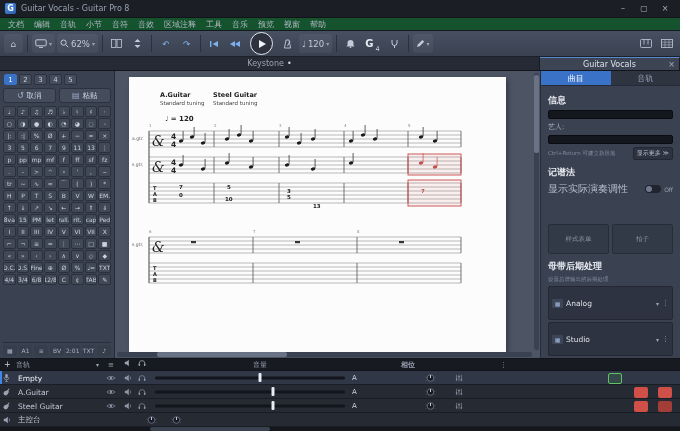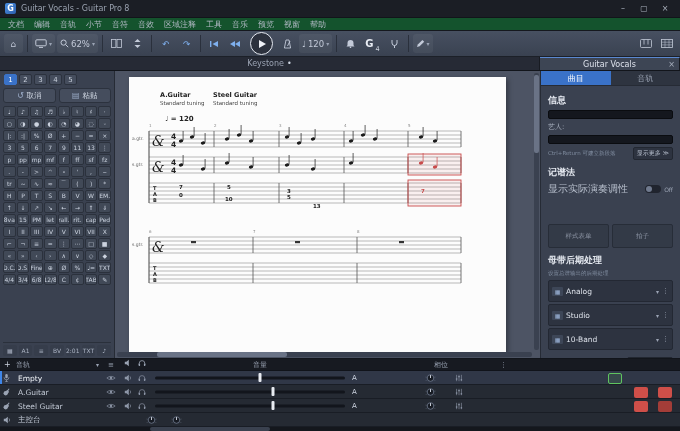--- a/index.html
+++ b/index.html
@@ -81,42 +81,42 @@
 .rp-input{height:12px;background:#14171e;border:1px solid #0a0c10;border-radius:2px;color:#dde2ea;font-size:7px;padding:0 3px;width:100%;}
 .rp-hintrow{display:flex;align-items:center;justify-content:space-between;gap:3px;}
 .rp-hint{font-size:5.5px;color:#7f8b9e;flex:1;line-height:1.1;}
 .rp-more{font-size:6px;color:#b9c1cf;background:#2d3340;border:1px solid #222731;border-radius:2px;padding:1px 3px;white-space:nowrap;}
 .rp-togglerow{display:flex;align-items:center;gap:3px;}
 .rp-small{font-size:10px;color:#b6becb;flex:1;}
 .toggle{width:16px;height:8px;background:#20242e;border-radius:4px;position:relative;flex:0 0 16px;}
 .tknob{position:absolute;left:1px;top:1px;width:6px;height:6px;border-radius:50%;background:#707a8e;}
 .rp-off{font-size:6px;color:#98a1b1;}
 .rp-btnrow{display:flex;gap:3px;}
-.rp-btn{flex:1;height:24px;display:flex;align-items:center;justify-content:center;background:#333a47;border:1px solid #272d38;border-radius:2px;font-size:6.5px;color:#8b93a3;margin-top:25px;}
+.rp-btn{flex:1;height:30px;display:flex;align-items:center;justify-content:center;background:#333a47;border:1px solid #272d38;border-radius:2px;font-size:6.5px;color:#8b93a3;margin-top:25px;}
 .rp-sub{font-size:5.5px;color:#7f8b9e;}
-.mrow{height:15px;display:flex;align-items:center;gap:3px;background:#2d3340;border:1px solid #232833;border-radius:2px;padding:10px 3px;margin-bottom:2px;}
+.mrow{height:15px;display:flex;align-items:center;gap:3px;background:#2d3340;border:1px solid #232833;border-radius:2px;padding:16px 3px;margin-bottom:2px;}
 .mchip{width:11px;height:9px;background:#3d4657;border-radius:1px;font-size:6px;color:#9fb8dd;display:flex;align-items:center;justify-content:center;}
 .mname{flex:1;font-size:7.5px;color:#dde2ea;}
 .mcaret{font-size:6px;color:#9aa3b3;}
 .mdots{font-size:7px;color:#9aa3b3;}
 .rp-footrow{display:flex;justify-content:flex-end;margin-top:2px;}
 .rp-foot{font-size:6px;color:#aab2c2;background:#2d3340;border:1px solid #222731;border-radius:2px;padding:1px 4px;}
 
 
 .bottompanel{position:absolute;left:0;bottom:0;width:680px;height:73px;background:#20242c;border-top:1px solid #12151b;}
 .mix-header{position:relative;height:12px;background:#171a21;border-bottom:1px solid #10131a;font-size:7px;color:#9aa3b3;}
 .mix-header>span{position:absolute;top:0;line-height:12px;}
 .mh-add{left:4px;color:#cdd4e0;font-size:8px;}
 .mh-tracks{left:16px;}
 .mh-caret{left:96px;font-size:6px;}
 .mh-list{left:108px;}
 .mh-spk{left:124px;top:2px;display:flex;}
 .mh-ph{left:138px;top:2px;display:flex;}
 .mh-vol{left:238px;width:44px;text-align:center;}
-.mh-pan{left:408px;width:40px;text-align:right;}
+.mh-pan{left:388px;width:40px;text-align:center;font-weight:bold;}
 .mh-dots{left:500px;}
 .trow{position:relative;height:14px;background:#252a33;border-bottom:1px solid #191d25;}
 .trow.sel{background:#303747;box-shadow:inset 2px 0 0 #3f86e8;}
 .trow>*{position:absolute;top:50%;transform:translateY(-50%);}
 .ticon{left:3px;color:#9aa3b3;display:flex;}
 .tname{left:18px;font-size:7.5px;color:#c3cad6;white-space:nowrap;}
 .trow.sel .tname{color:#eef1f6;}
 .ic{display:flex;color:#8d96a7;}
 .eye{left:106px;}
 .mute{left:124px;}

